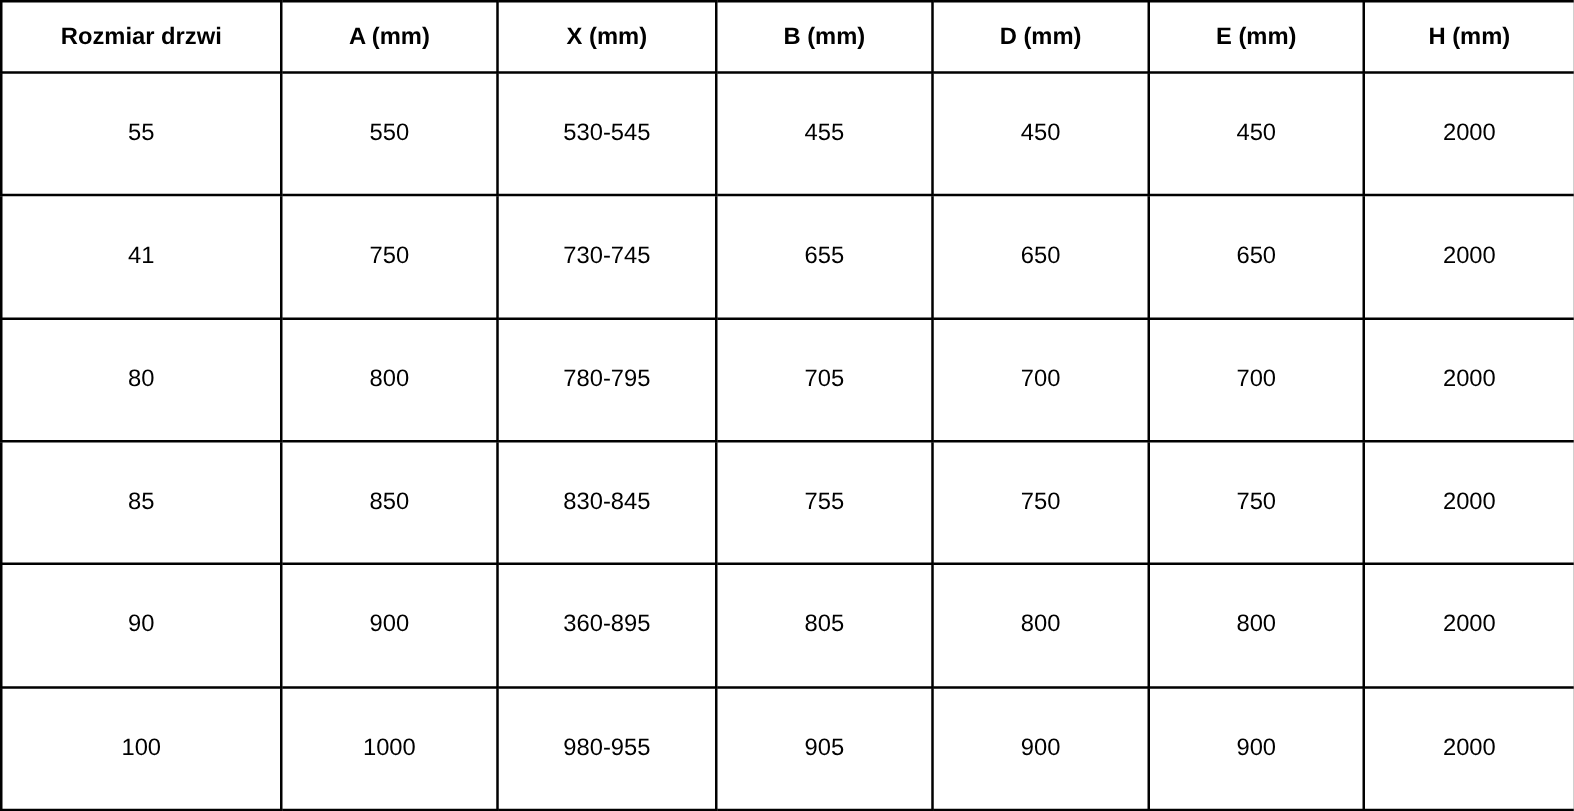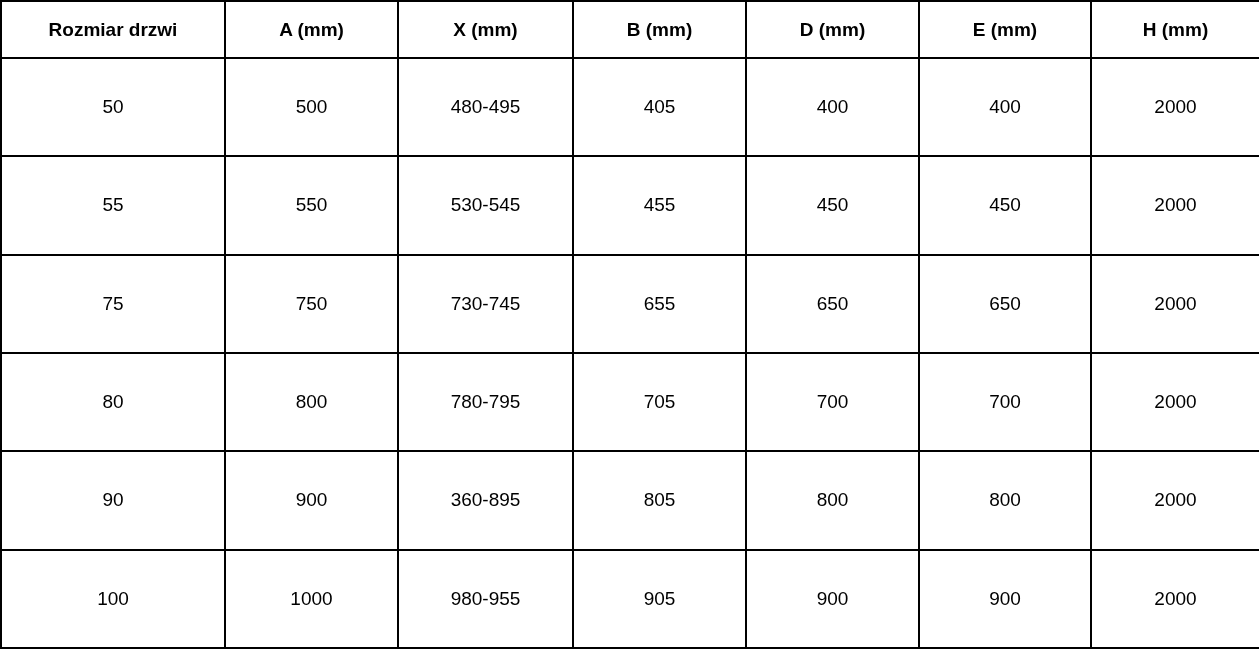--- a/index.html
+++ b/index.html
@@ -72,53 +72,53 @@
         <th>A (mm)</th>
         <th>X (mm)</th>
         <th>B (mm)</th>
         <th>D (mm)</th>
         <th>E (mm)</th>
         <th>H (mm)</th>
       </tr>
     </thead>
     <tbody>
       <tr>
-        <td>50</td>
-        <td>500</td>
-        <td>480-495</td>
-        <td>405</td>
-        <td>400</td>
-        <td>400</td>
-        <td>2000</td>
-      </tr>
-      <tr>
         <td>55</td>
         <td>550</td>
         <td>530-545</td>
         <td>455</td>
         <td>450</td>
         <td>450</td>
         <td>2000</td>
       </tr>
       <tr>
-        <td>75</td>
+        <td>41</td>
         <td>750</td>
         <td>730-745</td>
         <td>655</td>
         <td>650</td>
         <td>650</td>
         <td>2000</td>
       </tr>
       <tr>
         <td>80</td>
         <td>800</td>
         <td>780-795</td>
         <td>705</td>
         <td>700</td>
         <td>700</td>
+        <td>2000</td>
+      </tr>
+      <tr>
+        <td>85</td>
+        <td>850</td>
+        <td>830-845</td>
+        <td>755</td>
+        <td>750</td>
+        <td>750</td>
         <td>2000</td>
       </tr>
       <tr>
         <td>90</td>
         <td>900</td>
         <td>360-895</td>
         <td>805</td>
         <td>800</td>
         <td>800</td>
         <td>2000</td>

